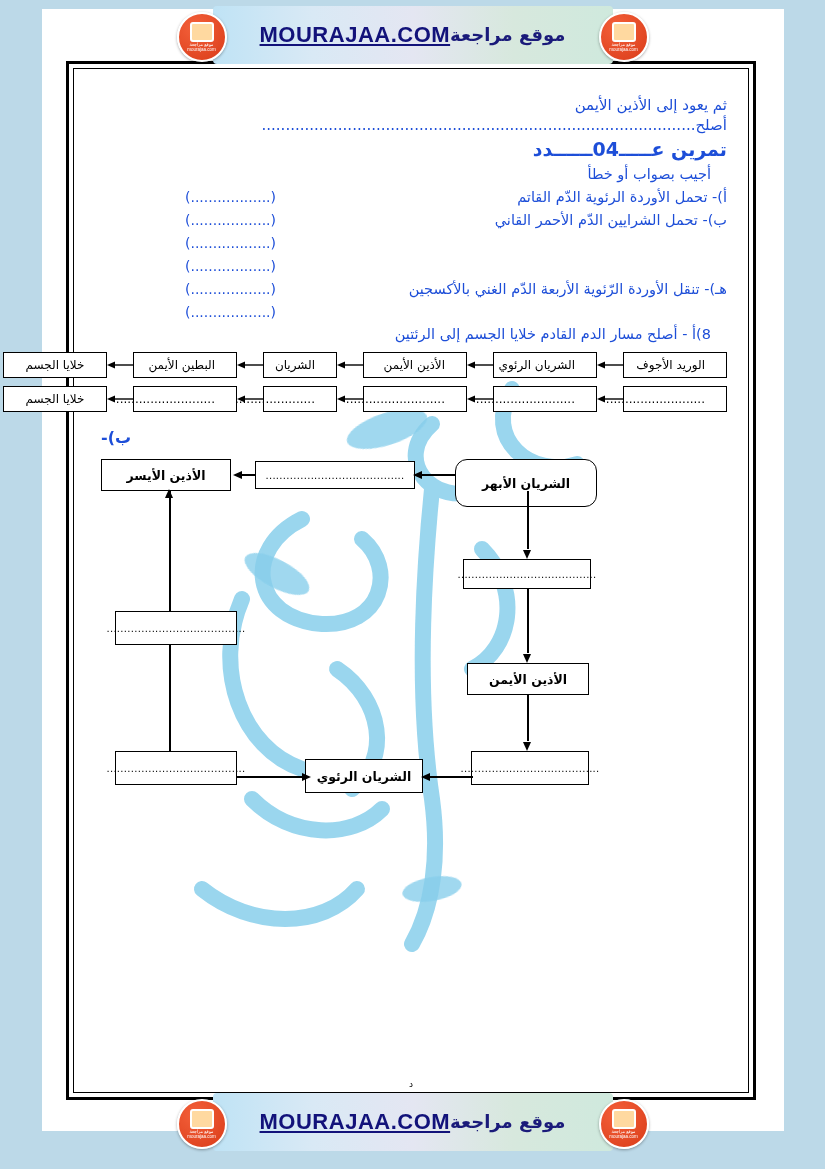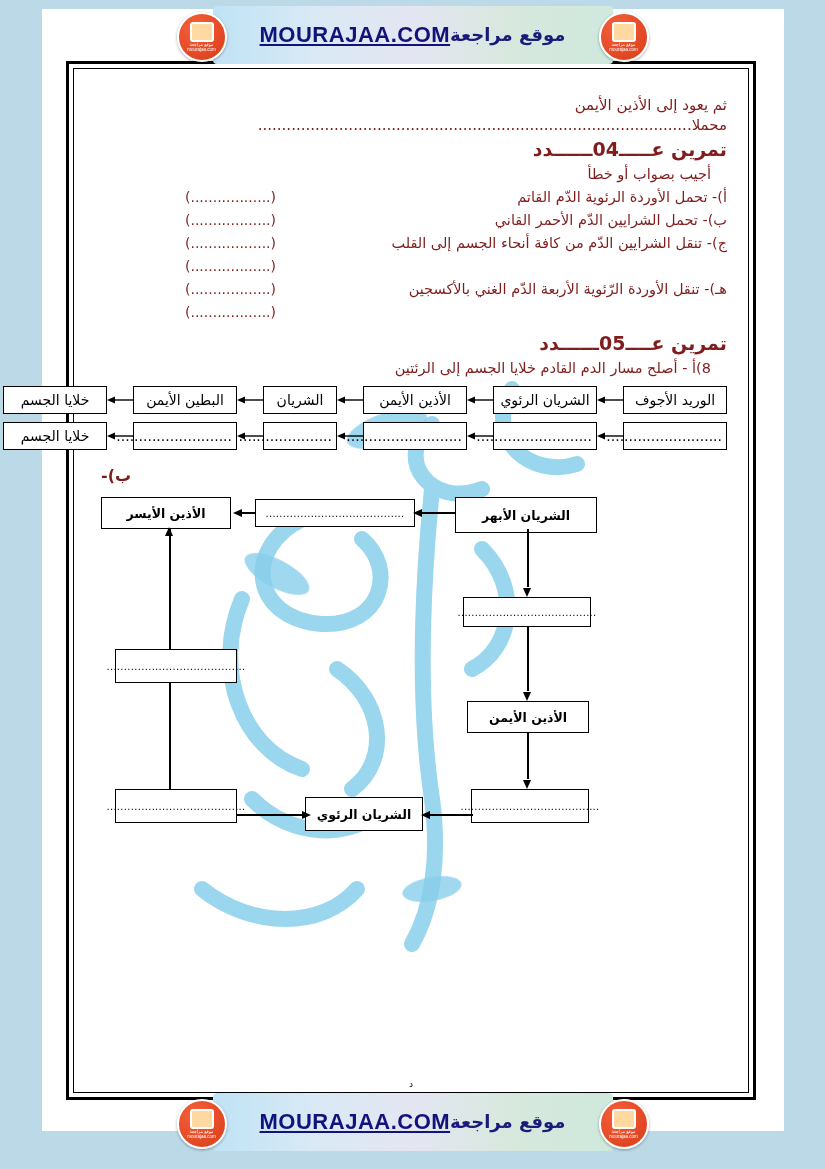--- a/index.html
+++ b/index.html
@@ -78,37 +78,37 @@
     position:absolute;left:0;top:0;right:0;bottom:0;
     padding:14px 26px 10px 26px;
     direction:rtl;
     z-index:20;
   }
 
   
   .wm{position:absolute;z-index:6;pointer-events:none;opacity:.85;}
   .wm svg{display:block;}
 
-  .txt{font-family:"DejaVu Sans", sans-serif;color:#7f1d1d;}
+  .txt{font-family:"DejaVu Sans", sans-serif;color:#1d4ed8;}
   .ln1{font-size:15px;margin:18px 0 0 0;text-align:right;}
   .ln-dots{font-size:15px;margin:2px 0 0 0;text-align:right;white-space:nowrap;}
   .ex-title{
     font-size:19px;font-weight:bold;text-align:right;margin:4px 0 2px 0;
   }
   .q{font-size:14.5px;text-align:right;margin:6px 16px 0 0;}
   .row{display:flex;flex-direction:row;align-items:center;justify-content:flex-start;margin:7px 0 0 0;}
   .row .qt{font-size:14.5px;flex:0 0 auto;}
   .row .ans{font-size:14px;margin-right:auto;padding-left:90px;white-space:nowrap;}
 
   
   .chain{display:flex;flex-direction:row;align-items:center;justify-content:flex-start;margin-top:10px;gap:0;}
   .cell{
     border:1px solid #000;background:#fff;
-    font-family:"DejaVu Sans", sans-serif;font-size:14px;
-    text-align:center;padding:5px 4px;
+    font-family:"DejaVu Sans", sans-serif;font-size:12px;
+    text-align:center;padding:5px 21px;
     min-width:86px;box-sizing:border-box;white-space:nowrap;
   }
   .cell.wide{min-width:104px;}
   .arrow-l{display:flex;align-items:center;width:26px;flex:0 0 26px;}
   .arrow-l svg{display:block;}
 
   .bsec{font-size:16px;font-weight:bold;text-align:left;margin:16px 0 0 0;padding-left:6px;}
 
   
   .diagram{position:relative;width:100%;height:378px;margin-top:4px;}
@@ -160,49 +160,47 @@
         <ellipse cx="95" cy="205" rx="36" ry="14" transform="rotate(28 95 205)"></ellipse>
         <ellipse cx="250" cy="520" rx="30" ry="12" transform="rotate(-10 250 520)"></ellipse>
       </g>
     </svg>
   </div>
 
   <div class="sheet">
     <div class="content">
 
       <div class="txt ln1">ثم يعود إلى الأذين الأيمن</div>
-      <div class="txt ln-dots">محملا...........................................................................................</div>
+      <div class="txt ln-dots">أصلح...........................................................................................</div>
 
       <div class="txt ex-title">تمرين عـــــ04ــــــدد</div>
       <div class="txt q">أجيب بصواب أو خطأ</div>
 
       <div class="row">
         <div class="txt qt">أ)- تحمل الأوردة الرئوية الدّم القاتم</div>
         <div class="txt ans">(..................)</div>
       </div>
       <div class="row">
         <div class="txt qt">ب)- تحمل الشرايين الدّم الأحمر القاني</div>
         <div class="txt ans">(..................)</div>
       </div>
       <div class="row">
-        <div class="txt qt">ج)- تنقل الشرايين الدّم من كافة أنحاء الجسم إلى القلب</div>
         <div class="txt ans">(..................)</div>
       </div>
       <div class="row">
         <div class="txt ans">(..................)</div>
       </div>
       <div class="row">
         <div class="txt qt">هـ)- تنقل الأوردة الرّئوية الأربعة الدّم الغني بالأكسجين</div>
         <div class="txt ans">(..................)</div>
       </div>
       <div class="row">
         <div class="txt ans">(..................)</div>
       </div>
 
-      <div class="txt ex-title" style="margin-top:12px;">تمرين عــــ05ــــــدد</div>
       <div class="txt q">8)أ -  أصلح مسار الدم القادم خلايا الجسم إلى الرئتين</div>
 
       <div class="chain">
         <div class="cell wide">الوريد الأجوف</div>
         <div class="arrow-l">
           <svg width="26" height="10">
               <line x1="26" y1="5" x2="6" y2="5" stroke="#000" stroke-width="1.4"></line>
               <polygon points="0,5 8,1.5 8,8.5" fill="#000"></polygon>
             </svg>
         </div>
@@ -273,21 +271,21 @@
               <polygon points="0,5 8,1.5 8,8.5" fill="#000"></polygon>
             </svg>
         </div>
         <div class="cell wide">خلايا الجسم</div>
       </div>
 
       <div class="txt bsec">ب)-</div>
 
       <div class="diagram">
 
-        <div class="dbox" style="left:360px;top:8px;width:142px;height:36px;">الشريان الأبهر</div>
+        <div class="dbox" style="left:360px;top:8px;width:142px;height:48px;border-radius:12px;">الشريان الأبهر</div>
         <div class="dbox dots" style="left:160px;top:10px;width:160px;height:28px;">........................................</div>
         <div class="dbox" style="left:6px;top:8px;width:130px;height:32px;">الأذين الأيسر</div>
 
         <div class="dline" style="left:140px;top:23px;width:20px;height:1.6px;"></div>
         <svg style="position:absolute;left:138px;top:18px;" width="12" height="12">
             <polygon points="0,6 9,2 9,10" fill="#000"></polygon>
           </svg>
 
         <div class="dline" style="left:320px;top:23px;width:40px;height:1.6px;"></div>
         <svg style="position:absolute;left:318px;top:18px;" width="12" height="12">

